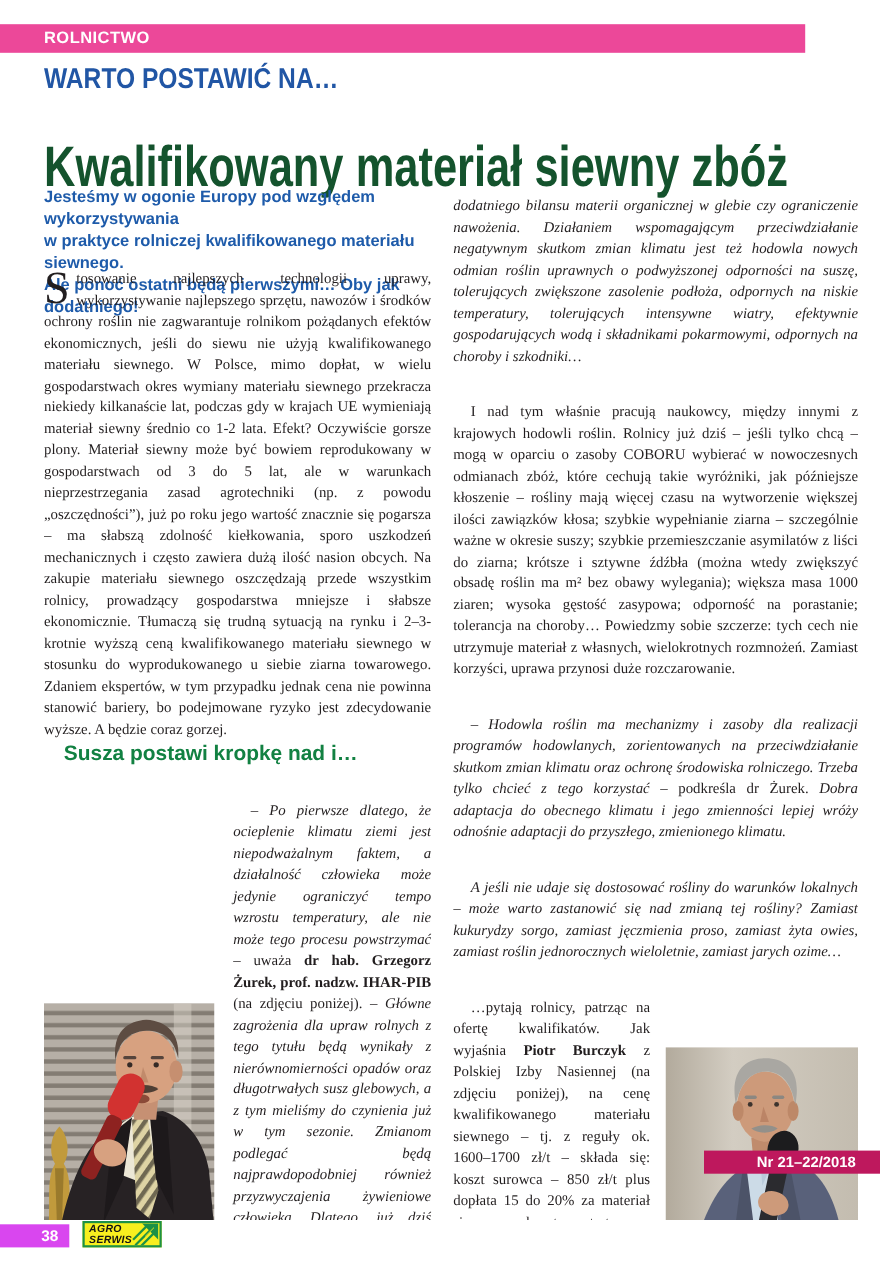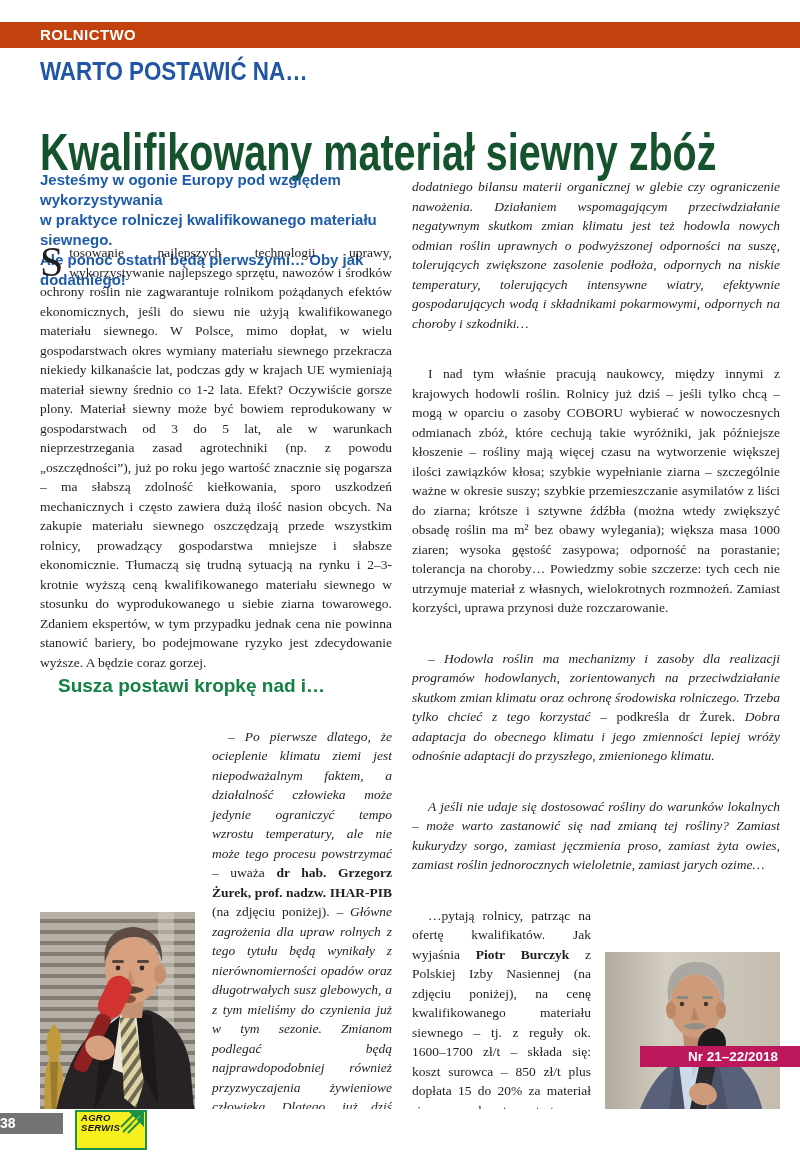--- a/index.html
+++ b/index.html
@@ -1,21 +1,21 @@
 <!DOCTYPE html>
 <html lang="pl"><head>
 <meta charset="utf-8">
 <style>
   html,body{margin:0;padding:0;}
   body{
     width:800px;height:1160px;position:relative;background:#fff;
     font-family:"Liberation Serif",serif;color:#221e1f;overflow:hidden;
   }
   
-  .kicker-bar{position:absolute;left:0;top:22px;width:800px;height:26px;background:#c2410c;}
+  .kicker-bar{position:absolute;left:0;top:22px;width:732px;height:26px;background:#ec4899;}
   .kicker-bar span{display:block;color:#fff;font-family:"Liberation Sans",sans-serif;
     font-weight:700;font-size:15px;line-height:26px;padding-left:40px;letter-spacing:.4px;}
   .overline{position:absolute;left:40px;top:56px;color:#2156a5;
     font-family:"Liberation Sans",sans-serif;font-weight:700;font-size:26px;white-space:nowrap;
     transform:scaleX(.86);transform-origin:left top;}
   .headline{position:absolute;left:40px;top:88px;color:#14532d;
     font-family:"Liberation Sans",sans-serif;font-weight:700;font-size:52px;line-height:58px;
     white-space:nowrap;transform:scaleX(.76);transform-origin:left top;}
   .intro{position:absolute;left:40px;top:170px;width:370px;color:#1e5baa;
     font-family:"Liberation Sans",sans-serif;font-weight:700;font-size:15px;line-height:20px;}
@@ -29,24 +29,24 @@
   .run-i{font-style:italic;}
   .dropcap{float:left;font-size:42px;line-height:34px;padding:2px 6px 0 0;color:#221e1f;}
   .subhead{font-family:"Liberation Sans",sans-serif;font-weight:700;font-size:19px;
     color:#128142;margin:4px 0 12px 18px;text-align:left;text-indent:0;}
   
   .photo{border:0;}
   .photo svg{display:block;width:100%;height:100%;}
   .photo-left{float:left;width:155px;height:208px;margin:185px 17px 4px 0;}
   .photo-right{float:right;width:175px;height:205px;margin:46px 0 4px 14px;}
   
-  .page-bar{position:absolute;left:0;top:1113px;width:63px;height:21px;background:#737373;
+  .page-bar{position:absolute;left:0;top:1113px;width:63px;height:21px;background:#d946ef;
     color:#fff;font-family:"Liberation Sans",sans-serif;font-weight:700;font-size:14px;
-    line-height:21px;box-sizing:border-box;padding-right:10px;}
-  .logo-box{position:absolute;left:75px;top:1110px;width:72px;height:40px;background:#f8ef1f;
+    line-height:21px;text-align:right;box-sizing:border-box;padding-right:10px;}
+  .logo-box{position:absolute;left:75px;top:1110px;width:72px;height:24px;background:#f8ef1f;
     border:2px solid #1d9146;box-sizing:border-box;overflow:hidden;padding-left:16px;}
   .logo-text{position:absolute;left:4px;top:1px;font-family:"Liberation Sans",sans-serif;
     font-weight:700;font-style:italic;font-size:9.5px;line-height:10px;color:#141414;letter-spacing:.3px;}
   .logo-wheat{position:absolute;right:1px;top:0;width:26px;height:22px;}
   .issue-bar{position:absolute;left:640px;top:1046px;width:186px;height:21px;background:#be185d;
     color:#fff;font-family:"Liberation Sans",sans-serif;font-weight:700;font-size:13.5px;
     line-height:21px;text-align:center;}
 </style>
 </head>
 <body>

